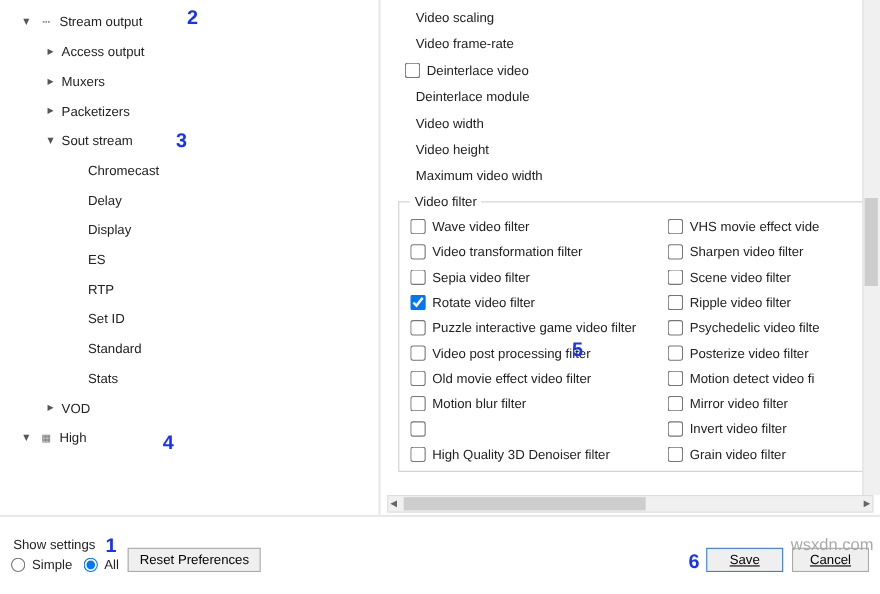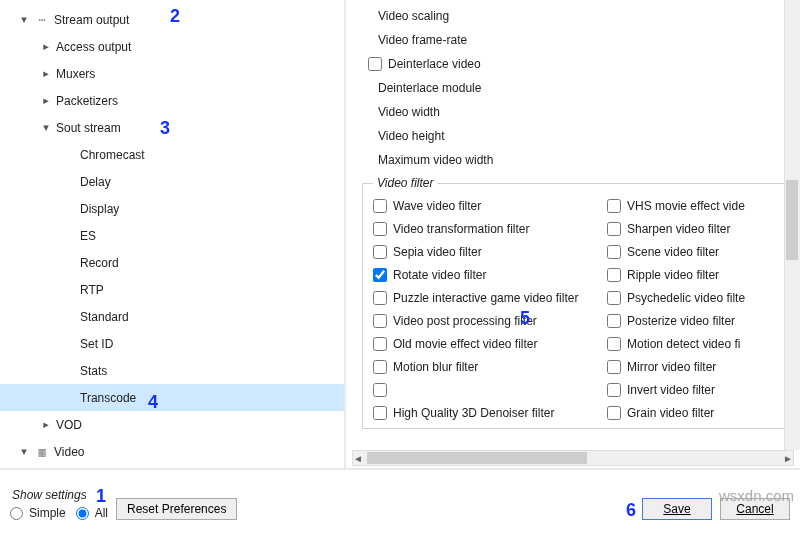--- a/index.html
+++ b/index.html
@@ -53,21 +53,21 @@
   .right-inner { padding: 4px 8px; }
   .plain-line { height: 24px; display:flex; align-items:center; padding-left: 20px; }
   .cb-row { display:flex; align-items:center; height:24px; padding-left:10px; }
   .cb-row input { margin:0 6px 0 0; width:14px; height:14px; }
   fieldset.filters {
     border: 1px solid #d0d0d0;
     margin: 4px 0 0 4px;
     padding: 4px 2px 4px 10px;
     width: 430px;
   }
-  fieldset.filters legend { padding: 0 4px; font-style: italic; }
+  fieldset.filters legend { padding: 0 4px; }
   .filter-grid {
     display: grid;
     grid-template-columns: 230px 200px;
     column-gap: 4px;
   }
   .fcell { display:flex; align-items:center; height:23px; overflow:hidden; white-space:nowrap; }
   .fcell input { margin:0 6px 0 0; width:14px; height:14px; flex:0 0 14px; }
   .hscroll {
     position: absolute;
     left: 6px; right: 6px; bottom: 2px;
@@ -83,21 +83,21 @@
     background:#f0f0f0; border-left:1px solid #ddd;
   }
   .vscroll .vthumb { position:absolute; top:40%; left:1px; width:12px; height:80px; background:#cdcdcd; }
   .footer {
     height: 60px;
     display:flex; align-items: flex-end;
     padding: 0 10px 10px 10px;
     position: relative;
   }
   .show-col { display:flex; flex-direction:column; gap:4px; }
-  .show-lbl { padding-left: 2px; font-style: italic; }
+  .show-lbl { padding-left: 2px; }
   .radios { display:flex; align-items:center; gap:4px; }
   .radios input { margin:0 2px 0 6px; }
   .radios input:first-child { margin-left:0; }
   .btn {
     background:#efefef; border:1px solid #aaa; height:22px;
     padding: 0 10px; font: inherit; cursor:pointer;
     min-width: 70px;
   }
   .btn.default { border: 1.5px solid #3a7fd5; }
   .footer .spacer { flex:1; }
@@ -154,52 +154,44 @@
       <div class="tree-row">
         <span class="spacer" style="width:78px"></span>
         <span class="lbl">Display</span>
       </div>
       <div class="tree-row">
         <span class="spacer" style="width:78px"></span>
         <span class="lbl">ES</span>
       </div>
       <div class="tree-row">
         <span class="spacer" style="width:78px"></span>
-        <span class="lbl">Record</span>
-      </div>
-      <div class="tree-row">
-        <span class="spacer" style="width:78px"></span>
         <span class="lbl">RTP</span>
       </div>
       <div class="tree-row">
         <span class="spacer" style="width:78px"></span>
+        <span class="lbl">Set ID</span>
+      </div>
+      <div class="tree-row">
+        <span class="spacer" style="width:78px"></span>
         <span class="lbl">Standard</span>
       </div>
       <div class="tree-row">
         <span class="spacer" style="width:78px"></span>
-        <span class="lbl">Set ID</span>
-      </div>
-      <div class="tree-row">
-        <span class="spacer" style="width:78px"></span>
         <span class="lbl">Stats</span>
-      </div>
-      <div class="tree-row selected">
-        <span class="spacer" style="width:78px"></span>
-        <span class="lbl">Transcode</span>
       </div>
       <div class="tree-row">
         <span class="spacer" style="width:38px"></span>
         <span class="arrow">▸</span>
         <span class="lbl">VOD</span>
       </div>
       <div class="tree-row">
         <span class="spacer" style="width:16px"></span>
         <span class="arrow">▾</span>
         <span class="ticon">▦</span>
-        <span class="lbl">Video</span>
+        <span class="lbl">High</span>
       </div>
     </div>
   </div>
 
   <div class="right">
     <div class="right-inner">
       <div class="plain-line">Video scaling</div>
       <div class="plain-line">Video frame-rate</div>
       <div class="cb-row">
         <input type="checkbox" style="">

